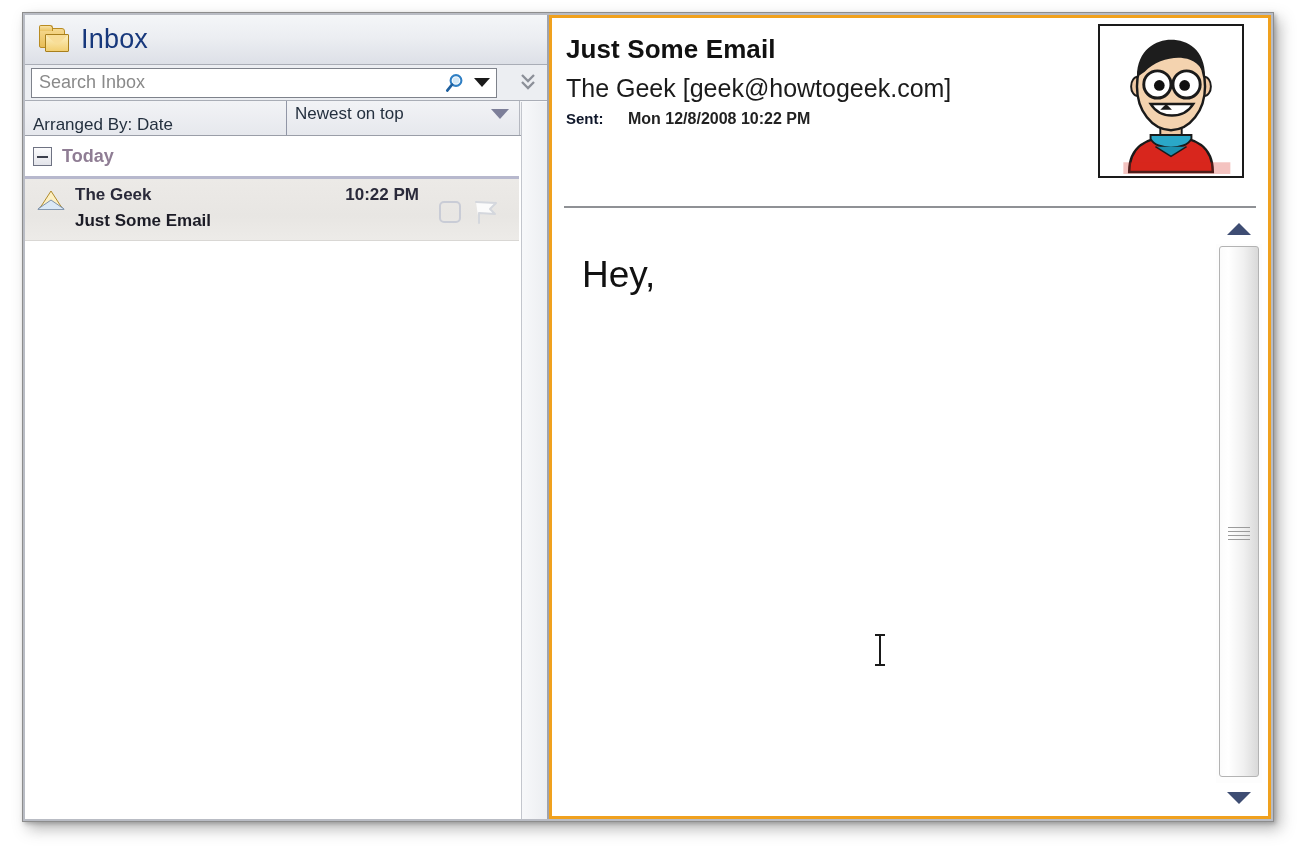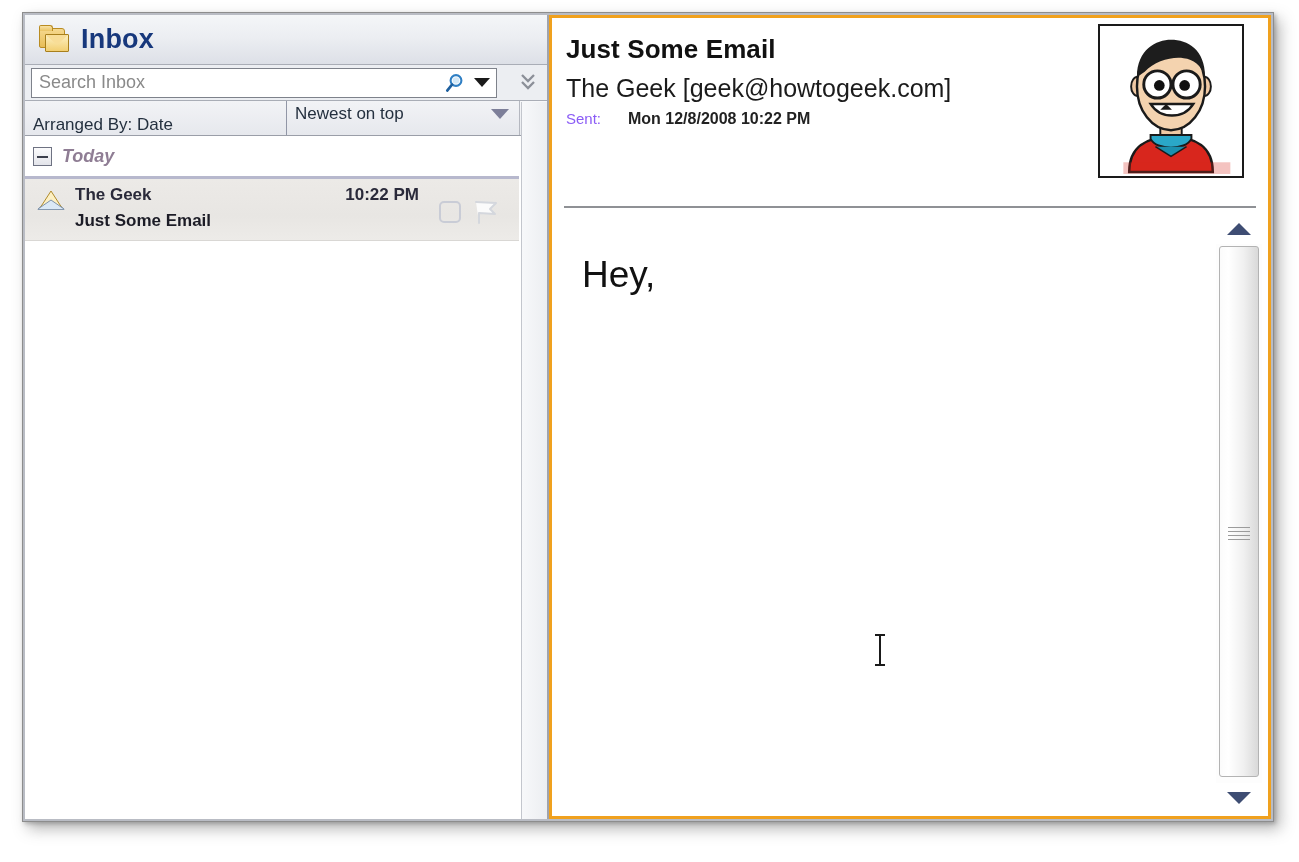--- a/index.html
+++ b/index.html
@@ -73,21 +73,21 @@
     border-top: 10px solid #f8dd97;
   }
   .env-ico:after {
     content:""; position:absolute; left:1px; top:1px; width:20px; height:9px;
     border-left:1px solid #a87f1c; border-right:1px solid #a87f1c;
     transform: skewX(0);
     clip-path: polygon(0 0,100% 0,50% 100%);
     background: transparent;
   }
   #inbox-title {
-    font-size: 27px; font-weight: bold; color: #17387c;
+    font-size: 27px; font-weight: normal; color: #17387c;
     letter-spacing: 0.2px;
   }
 
   
   #search-row {
     display: flex; align-items: center;
     height: 36px;
     padding: 0 4px 0 6px;
     background: #eceef2;
     border-bottom: 1px solid #a9adb6;
@@ -164,21 +164,21 @@
     border-bottom: 3px solid #b7b8cd;
   }
   .collapse-btn {
     width: 19px; height: 19px;
     border: 1px solid #6e7282;
     background: linear-gradient(to bottom,#fbfbfc,#e3e4ea);
     display: flex; align-items: center; justify-content: center;
     margin-right: 10px;
   }
   .collapse-btn .minus { width: 11px; height: 2px; background: #3b3f4c; }
-  #group-today-label { font-size: 18px; font-weight: bold; color: #8f7d94; font-style: italic; }
+  #group-today-label { font-size: 18px; font-weight: bold; color: #8f7d94; }
 
   .mail-row {
     height: 62px; position: relative;
     background: linear-gradient(to bottom,#eceae7 0%,#e8e6e3 60%,#edebe8 100%);
     border-bottom: 1px solid #d9d7d4;
     padding: 5px 0 0 10px;
   }
   .mail-envelope {
     position: absolute; left: 12px; top: 10px;
     width: 28px; height: 21px;
@@ -220,21 +220,21 @@
   #msg-header { position: relative; padding: 16px 18px 0 14px; height: 180px; }
   #msg-subject {
     font-size: 26px; font-weight: bold; color: #111111;
     letter-spacing: 0.1px;
   }
   #msg-sender {
     margin-top: 9px;
     font-size: 25px; color: #1b1b1b; font-weight: normal;
   }
   .hdr-line { display: flex; align-items: baseline; margin-top: 7px; }
-  .hdr-label { width: 62px; font-size: 15px; color: #8b5cf6; }
+  .hdr-label { width: 62px; font-size: 15px; color: #0f172a; font-weight: bold; }
   .hdr-value { font-size: 16px; font-weight: bold; color: #222; }
   #avatar-box {
     position: absolute; right: 24px; top: 6px;
     width: 146px; height: 154px;
     border: 2px solid #1a1a1a;
     background: #ffffff;
     overflow: hidden;
   }
   #hdr-rule {
     position: absolute; left: 12px; right: 12px; top: 188px;

